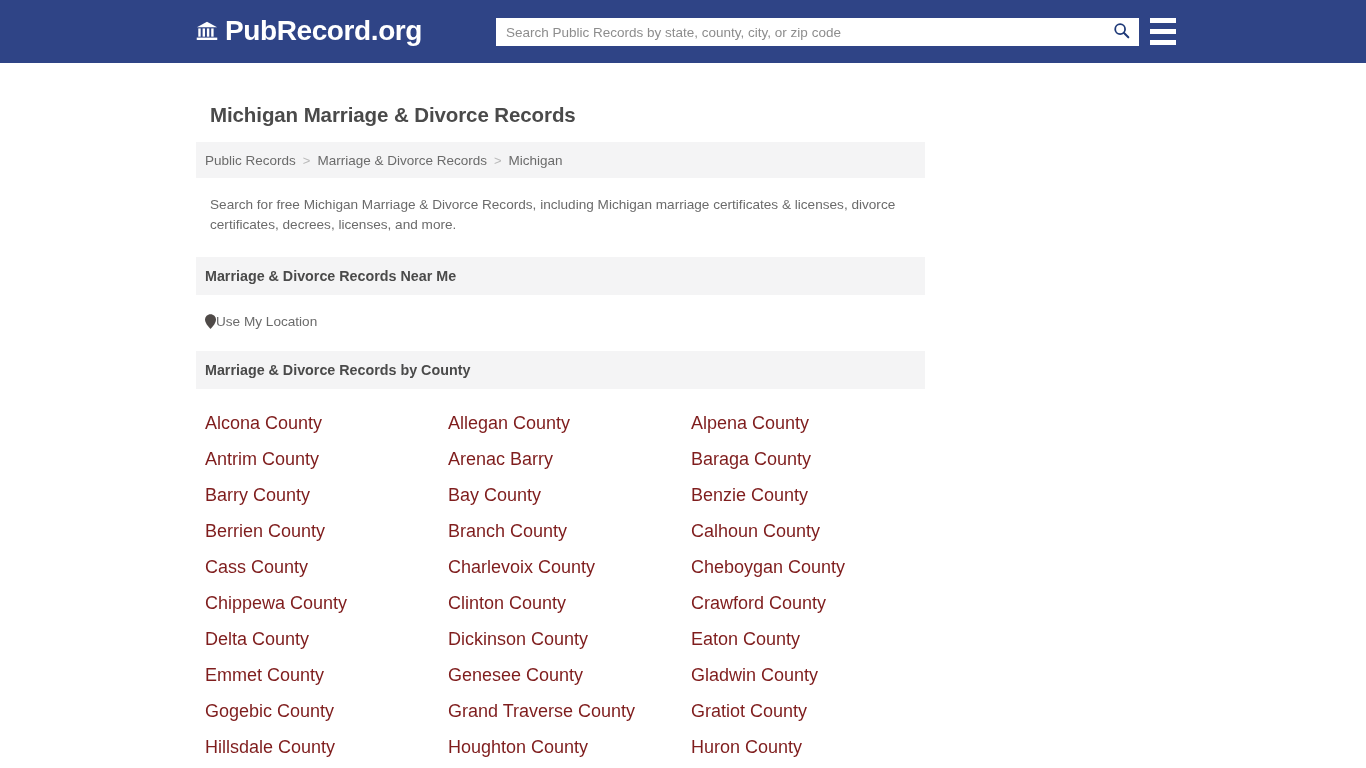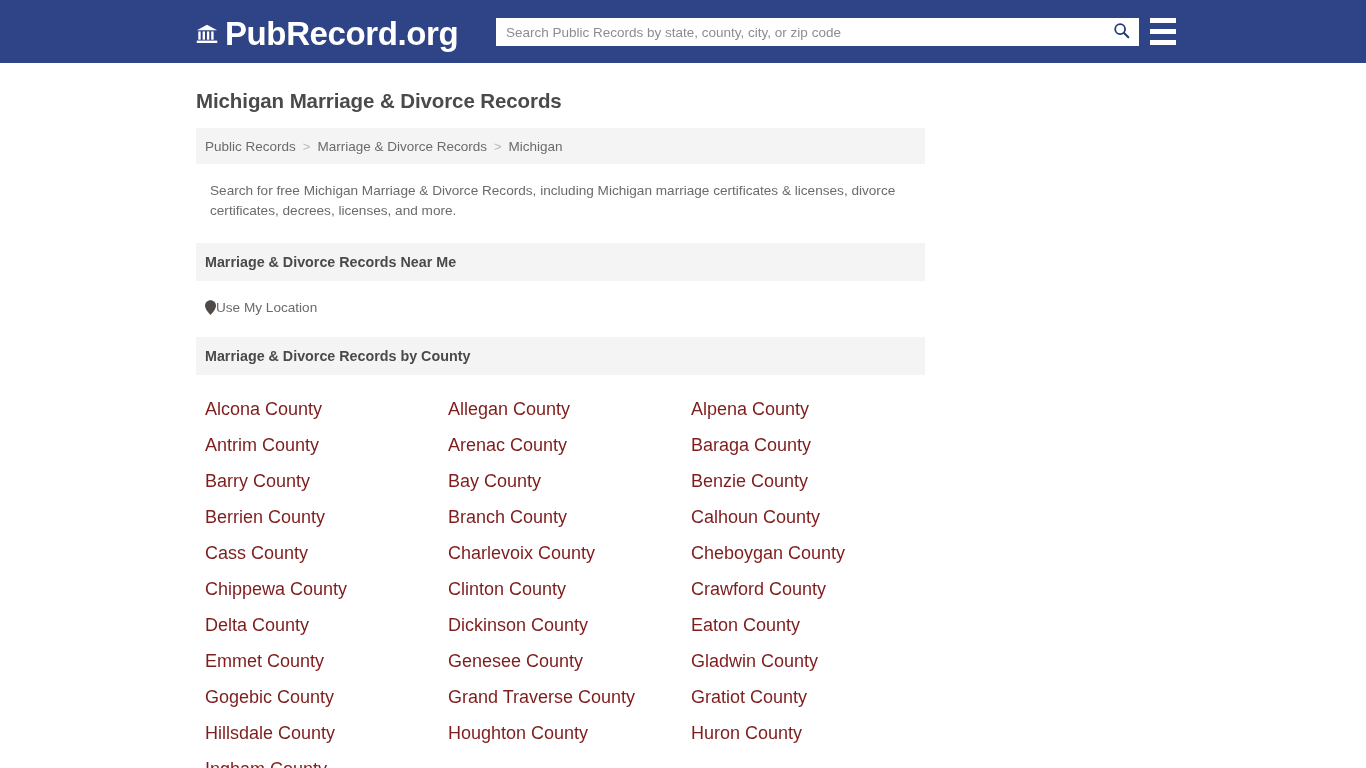--- a/index.html
+++ b/index.html
@@ -33,21 +33,21 @@
     text-decoration: none;
   }
   .brand-icon {
     width: 22px;
     height: 22px;
     display: block;
     flex: 0 0 auto;
   }
   .brand-text {
     color: #ffffff;
-    font-size: 33px;
+    font-size: 28px;
     font-weight: bold;
     letter-spacing: -0.4px;
     line-height: 1;
     white-space: nowrap;
   }
 
   .search-wrap {
     position: absolute;
     left: 496px;
     top: 18px;
@@ -109,21 +109,21 @@
     background: #ffffff;
   }
   .content {
     position: absolute;
     left: 196px;
     top: 0;
     width: 729px;
   }
 
   .page-title {
-    margin: 0;
+    margin: 14px;
     padding-top: 25px;
     font-size: 20.5px;
     font-weight: bold;
     color: #4a4a4a;
     line-height: 26px;
     letter-spacing: -0.1px;
   }
 
   .breadcrumb {
     margin-top: 14px;
@@ -270,21 +270,21 @@
       </a>
     </div>
 
     <div class="section-head">Marriage &amp; Divorce Records by County</div>
 
     <div class="county-grid">
         <a class="county-link" href="#">Alcona County</a>
         <a class="county-link" href="#">Allegan County</a>
         <a class="county-link" href="#">Alpena County</a>
         <a class="county-link" href="#">Antrim County</a>
-        <a class="county-link" href="#">Arenac County</a>
+        <a class="county-link" href="#">Arenac Barry</a>
         <a class="county-link" href="#">Baraga County</a>
         <a class="county-link" href="#">Barry County</a>
         <a class="county-link" href="#">Bay County</a>
         <a class="county-link" href="#">Benzie County</a>
         <a class="county-link" href="#">Berrien County</a>
         <a class="county-link" href="#">Branch County</a>
         <a class="county-link" href="#">Calhoun County</a>
         <a class="county-link" href="#">Cass County</a>
         <a class="county-link" href="#">Charlevoix County</a>
         <a class="county-link" href="#">Cheboygan County</a>

